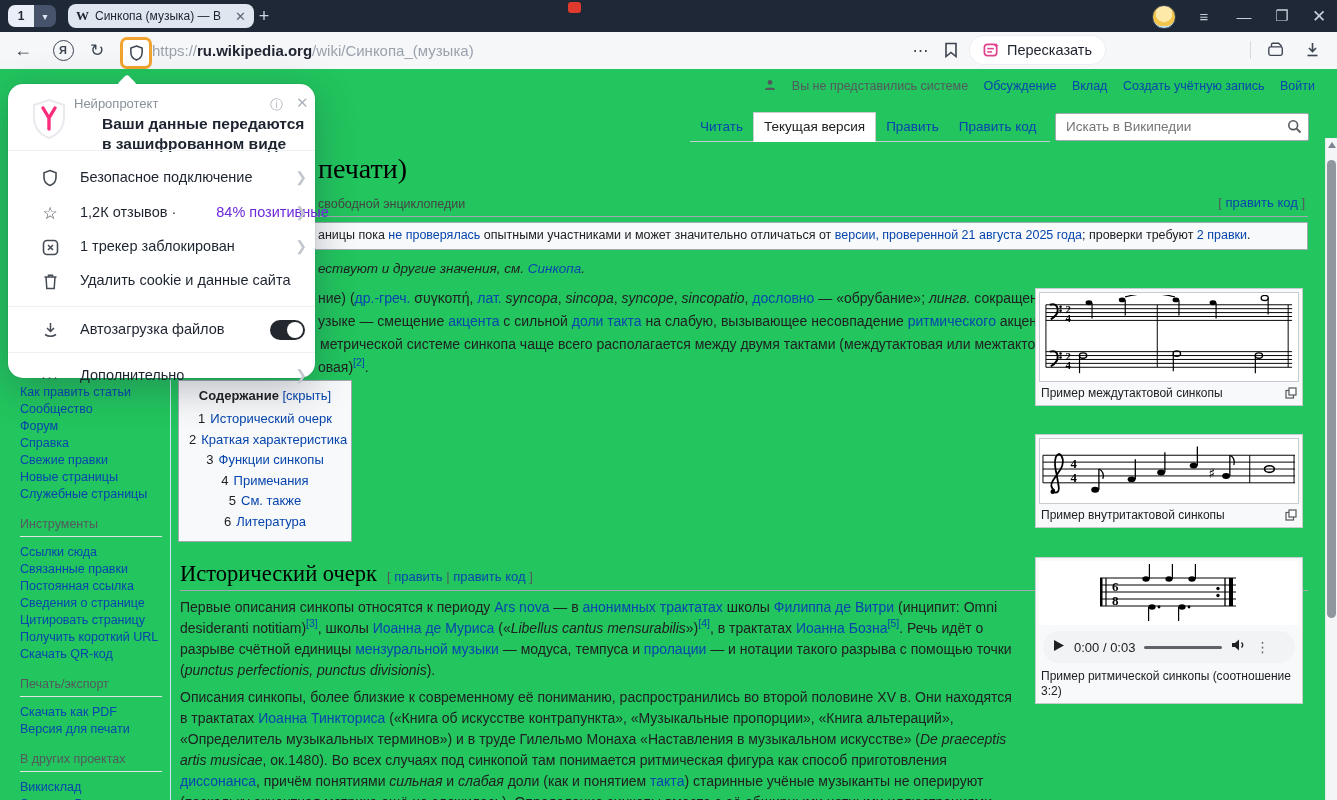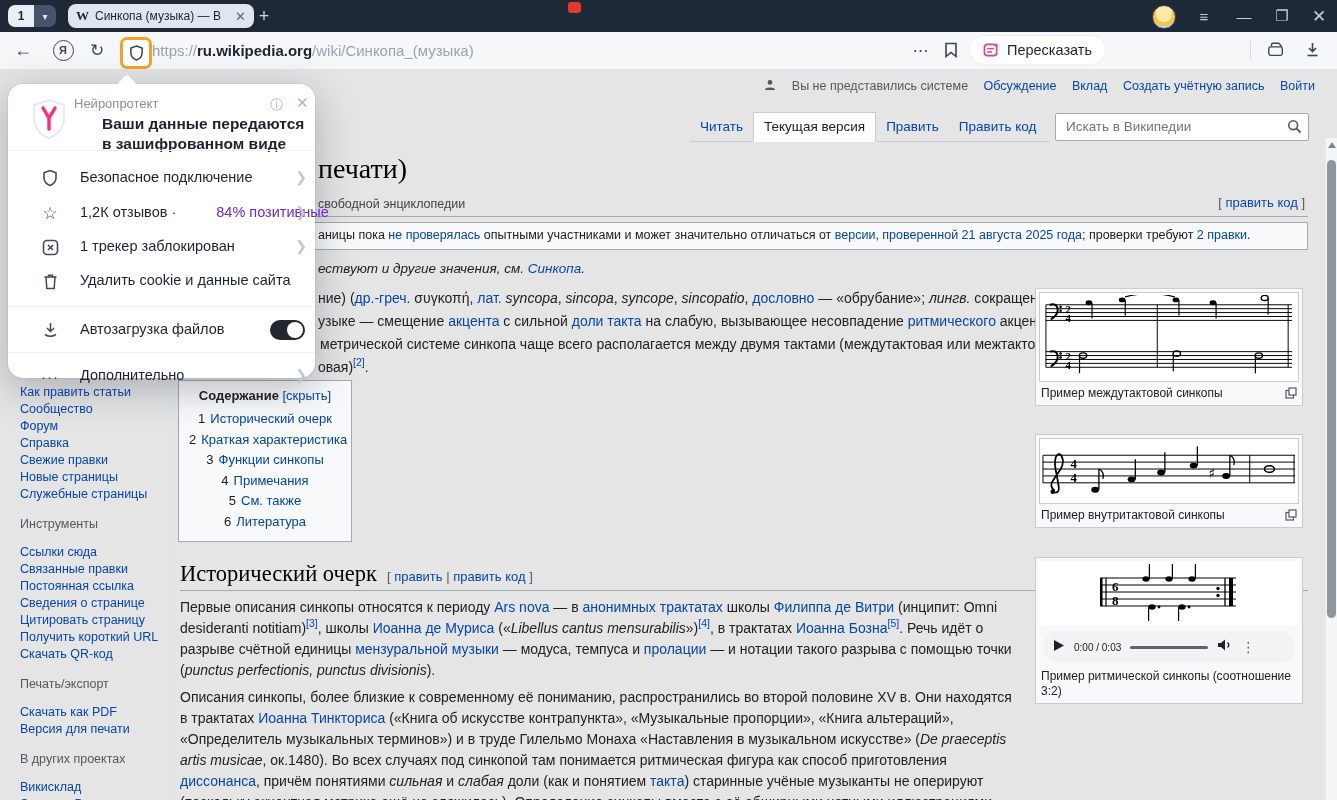--- a/index.html
+++ b/index.html
@@ -39,21 +39,21 @@
   .pp-div{position:absolute;left:0px;width:307px;height:1px;background:#eef0f2;}
   .pp-item{position:absolute;left:8px;width:307px;height:32px;}
   .pp-item .ic{position:absolute;left:24px;top:6px;width:20px;height:20px;color:#454b54;display:flex;align-items:center;justify-content:center;}
   .pp-item .lb{position:absolute;left:64px;top:7px;font-size:14.5px;color:#1d2430;white-space:nowrap;}
   .pp-item .chv{position:absolute;right:16px;top:7px;color:#c2c7ce;font-size:14px;}
   .green{color:#6d28d9;margin-left:36px;}
   .toggle{position:absolute;right:18px;top:6px;width:35px;height:20px;border-radius:10px;background:#23272e;}
   .toggle:after{content:"";position:absolute;right:2px;top:2px;width:16px;height:16px;border-radius:50%;background:#fff;}
 
   
-  .wiki{position:absolute;left:0;top:69px;width:1337px;height:731px;background:#e5e5e5;color:#202122;}
+  .wiki{position:absolute;left:0;top:69px;width:1337px;height:731px;background:#22c55e;color:#202122;}
   .wlink{color:#0645ad;text-decoration:none;cursor:pointer;}
   .gray{color:#54595d;}
   .personal{position:absolute;left:0;top:10px;width:1315px;text-align:right;font-size:12.5px;}
   .personal span{margin-left:12px;}
   .persicon{display:inline-block;width:12px;height:12px;vertical-align:-1px;}
   .wtabs{position:absolute;left:690px;top:41px;height:31px;display:flex;align-items:flex-end;font-size:13.5px;border-bottom:1px solid #c8ccd1;width:360px;}
   .wtab{padding:6px 10px 7px;color:#0645ad;white-space:nowrap;}
   .wtab.active{background:#fff;border:1px solid #c8ccd1;border-bottom:1px solid #fff;margin-bottom:-1px;color:#202122;}
   .wsearch{position:absolute;left:1055px;top:44px;width:252px;height:26px;border:1px solid #a2a9b1;border-radius:2px;background:#fff;}
   .wsearch input{position:absolute;left:8px;top:4px;width:210px;border:0;outline:0;font-size:13.5px;font-family:"Liberation Sans",sans-serif;color:#202122;background:transparent;}
@@ -83,21 +83,21 @@
   .floatspacer{float:right;width:292px;height:254px;}
   h2.wh2{font-family:"Liberation Serif",serif;font-weight:normal;font-size:22.5px;color:#000;margin:16px 0 6px;padding-bottom:3px;border-bottom:1px solid #a2a9b1;}
   .editsec{font-family:"Liberation Sans",sans-serif;font-size:13px;margin-left:10px;}
   .section p{margin:0 0 6px;line-height:21px;font-size:14px;text-align:left;}
 
   .fig{position:absolute;width:268px;border:1px solid #c8ccd1;background:#f8f9fa;padding:3px;box-sizing:border-box;}
   .fig .img{background:#fff;border:1px solid #c8ccd1;display:flex;align-items:center;justify-content:center;}
   .fig .cap{font-size:12px;color:#202122;padding:4px 2px 1px;line-height:15px;position:relative;}
   .magico{position:absolute;right:2px;top:5px;}
   .audiopill{margin:6px 4px 2px;height:32px;background:#f1f3f4;border-radius:16px;display:flex;align-items:center;padding:0 10px;gap:9px;}
-  .audiopill .time{font-size:10px;color:#202124;}
+  .audiopill .time{font-size:13px;color:#202124;}
   .audiopill .bar{width:78px;height:3px;background:#5f6368;border-radius:2px;}
   .kebab{color:#5f6368;font-size:14px;letter-spacing:0;}
 
   .scrollbar{position:absolute;left:1325px;top:69px;width:12px;height:731px;background:#f4f5f6;border-left:1px solid #e6e8ea;}
   .scrollbar .up{position:absolute;left:2px;top:4px;width:0;height:0;border-left:4px solid transparent;border-right:4px solid transparent;border-bottom:6px solid #7d8590;}
   .scrollbar .thumb{position:absolute;left:1px;top:22px;width:9px;height:458px;background:#8f979e;border-radius:5px;}
 </style>
 </head>
 <body>
 

